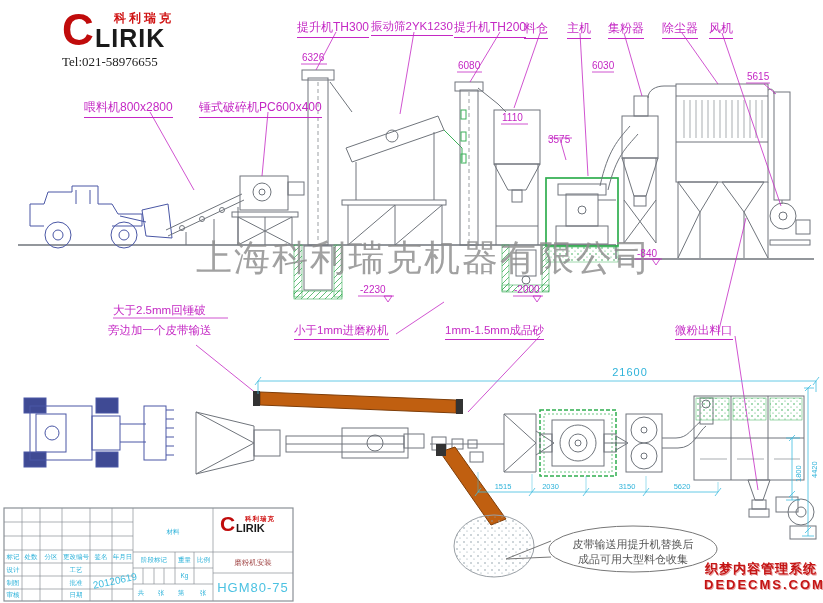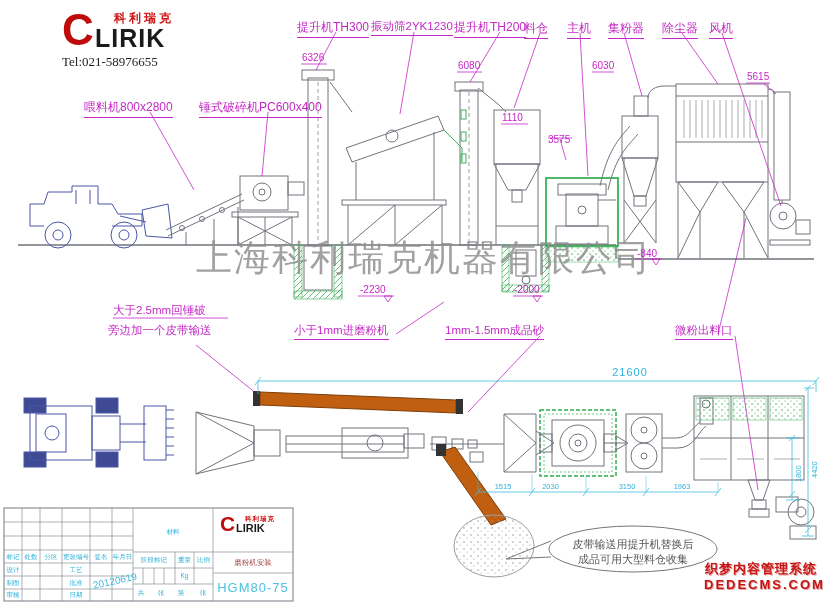--- a/index.html
+++ b/index.html
@@ -341,21 +341,21 @@
 <span class="abs m u m115" style="left:294px;top:323px;">小于1mm进磨粉机</span>
 <span class="abs m u m115" style="left:445px;top:323px;">1mm-1.5mm成品砂</span>
 <span class="abs m u m115" style="left:675px;top:323px;">微粉出料口</span>
 
 <span class="abs wm" style="left:196px;top:234px;">上海科利瑞克机器有限公司</span>
 
 <span class="abs cyb" style="left:585px;top:366px;width:90px;">21600</span>
 <span class="abs cy" style="left:478px;top:482px;width:50px;">1515</span>
 <span class="abs cy" style="left:532px;top:482px;width:37px;">2030</span>
 <span class="abs cy" style="left:586px;top:482px;width:82px;text-align:center;">3150</span>
-<span class="abs cy" style="left:646px;top:482px;width:72px;">1963</span>
+<span class="abs cy" style="left:646px;top:482px;width:72px;">5620</span>
 <span class="abs cy vrot" style="left:810px;top:478px;">4420</span>
 <span class="abs cy vrot" style="left:794px;top:482px;">1800</span>
 
 <span class="abs callout" style="left:560px;top:537px;width:146px;">皮带输送用提升机替换后</span>
 <span class="abs callout" style="left:566px;top:552px;width:134px;">成品可用大型料仓收集</span>
 
 <span class="abs red1" style="left:705px;top:560px;">织梦内容管理系统</span>
 <span class="abs red1" style="left:704px;top:577px;letter-spacing:2px;">DEDECMS.COM</span>
 
 <span class="abs tb" style="left:4px;top:553px;width:18px;">标记</span>

